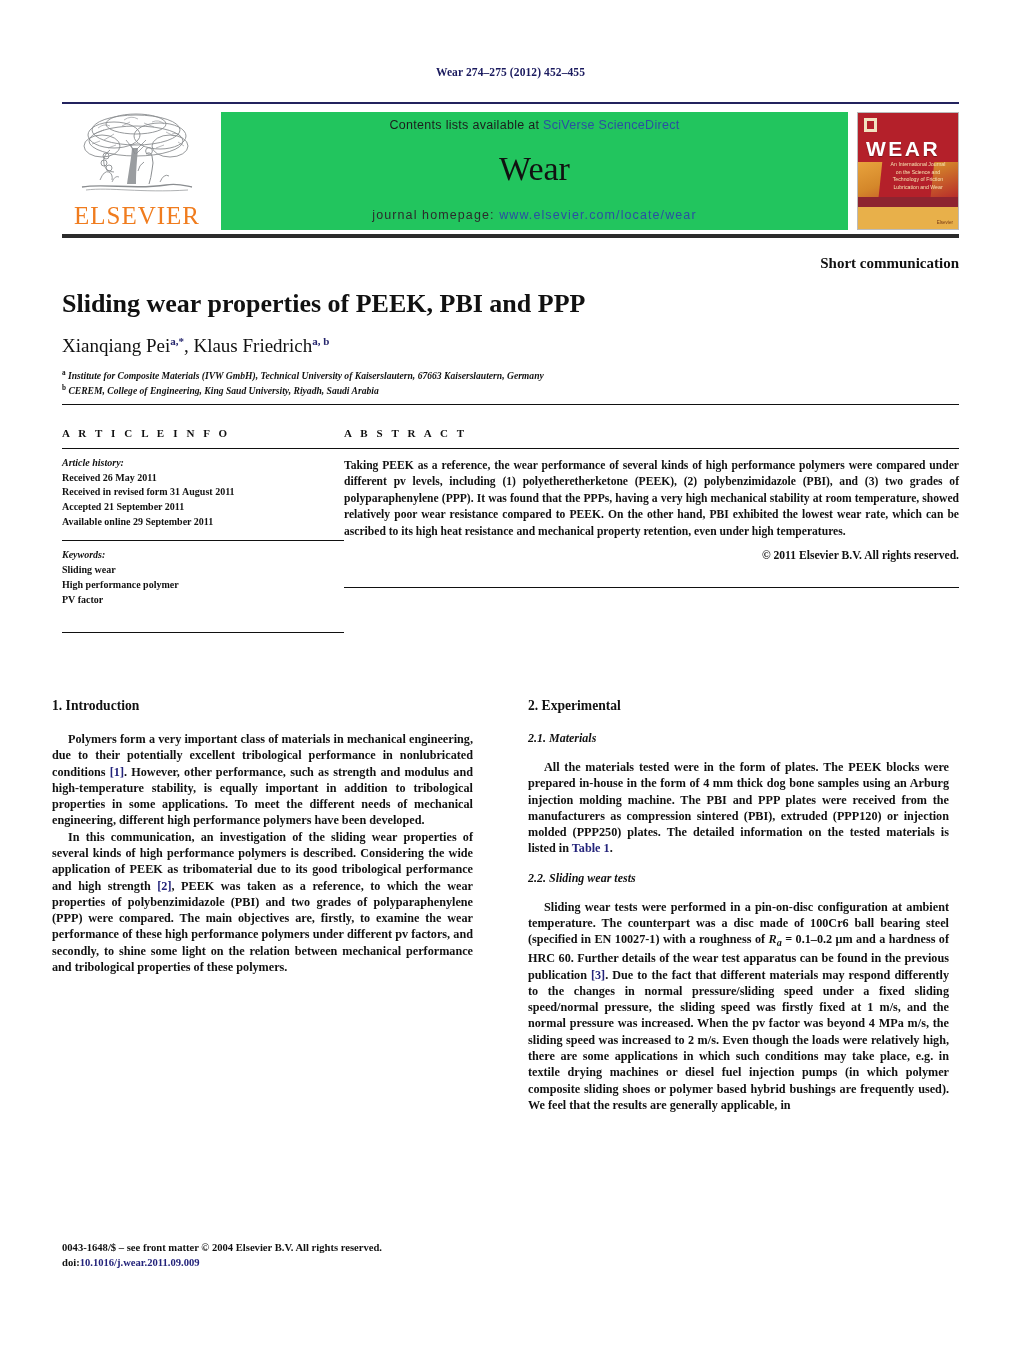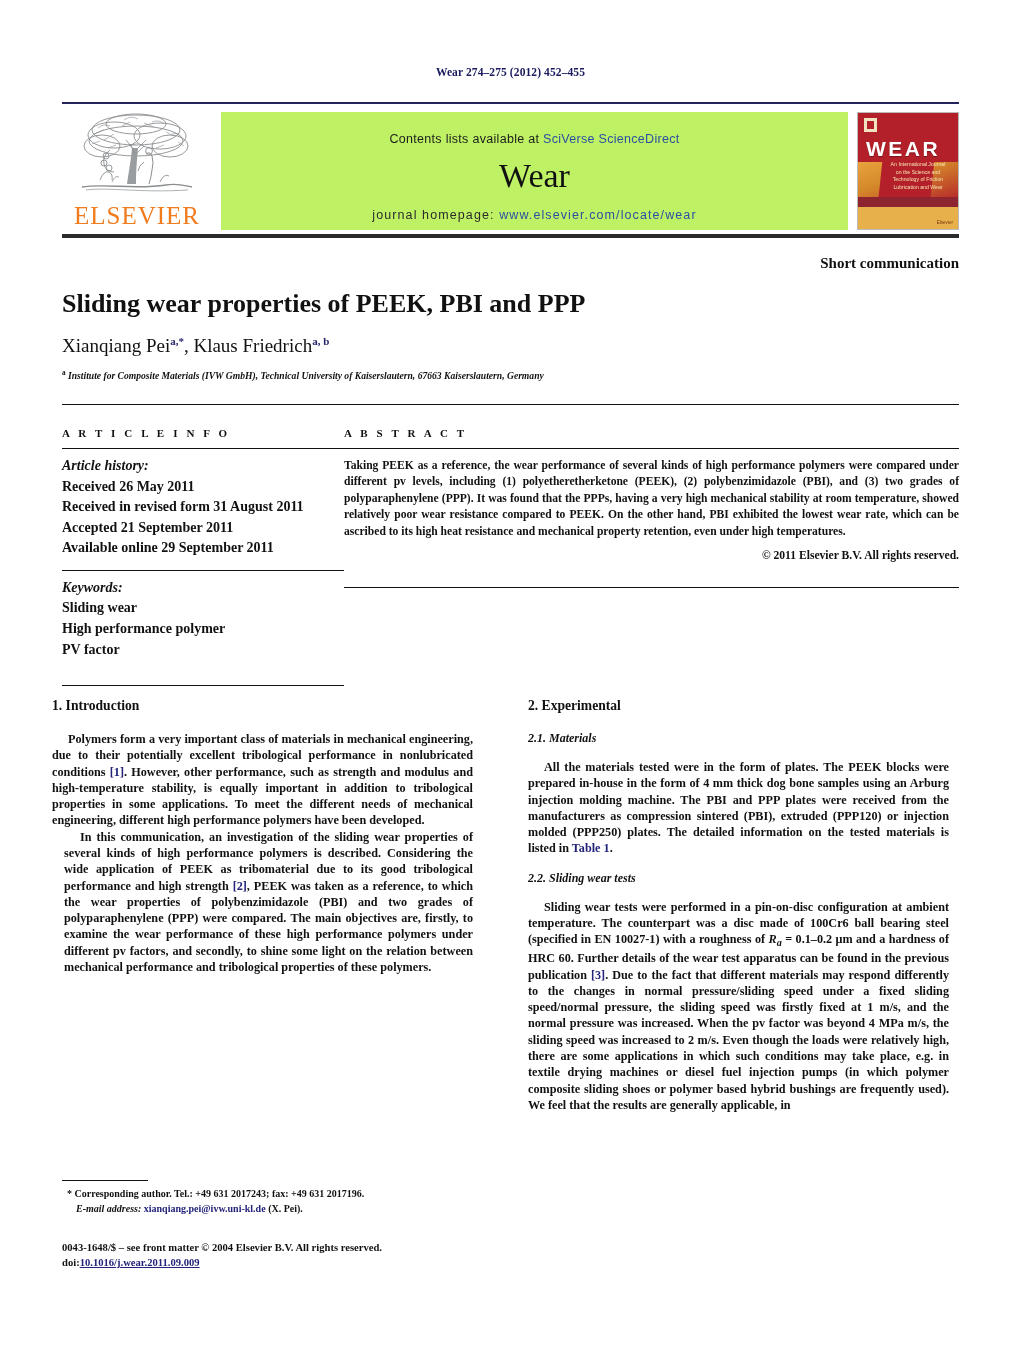--- a/index.html
+++ b/index.html
@@ -68,26 +68,26 @@
   .elsevier-word {
     font-family: "Liberation Serif", serif;
     color: #F07C1E;
     font-size: 25px;
     letter-spacing: 1px;
     line-height: 1;
     margin-top: 1px;
   }
   .grey-band {
     flex: 1 1 auto;
-    background: #bef264;
+    background: #22c55e;
     display: flex;
     flex-direction: column;
     align-items: center;
     justify-content: space-between;
-    padding: 20px 0 8px 0;
+    padding: 6px 0 8px 0;
     margin-left: 9px;
     margin-right: 9px;
   }
   .contents-line {
     font-family: "Liberation Sans", sans-serif;
     font-size: 12.5px;
     color: #1c1c1c;
     letter-spacing: 0.3px;
   }
   .contents-line .sd { color: #2b4fa2; }
@@ -170,21 +170,21 @@
 
   .sec-head {
     font-family:"Liberation Serif", serif;
     font-weight:bold; font-size:11px; letter-spacing:3.1px; color:#111;
   }
   .hr-thin { border-top:1.1px solid #111; margin-top:9px; }
   .hr-thin-b { border-top:1.1px solid #111; margin-top:11px; }
 
   .info-body {
     font-family:"Liberation Serif", serif;
-    font-weight:bold; font-size:14px; line-height:1.47; color:#111; margin-top:7px;
+    font-weight:bold; font-size:10px; line-height:1.47; color:#111; margin-top:7px;
   }
   .info-body .it { font-style: italic; }
 
   .abs-body {
     font-family:"Liberation Serif", serif;
     font-weight:bold; font-size:11.6px; line-height:1.42; color:#111;
     text-align: justify; margin-top:9px;
   }
   .abs-copy {
     font-family:"Liberation Serif", serif;
@@ -205,42 +205,42 @@
     font-family:"Liberation Serif", serif;
     font-weight:bold; font-style:italic; font-size:12px; color:#111; margin:14px 0 13px 0;
   }
   p.bt {
     font-family:"Liberation Serif", serif;
     font-weight:bold;
     font-size:12.2px; line-height:1.335; color:#111;
     text-align: justify; text-indent: 16px; margin:0 0 0 0;
     hyphens: auto;
   }
-  p.bt + p.bt { margin-top:0;margin-left:12px; }
+  p.bt + p.bt { margin-top:0; }
   .lnk { color:#23237a; }
   .ital { font-style: italic; }
 
   
   .footnote {
     position:absolute; left:62px; top:1180px; width:421px;
   }
   .fn-rule { border-top:1.4px solid #111; width:86px; margin-bottom:6px; }
   .fn-text {
     font-family:"Liberation Serif", serif;
     font-weight:bold; font-size:10px; line-height:1.45; color:#111;
     padding-left: 14px; text-indent:-9px;
   }
   .fn-text .ital { font-style: italic; }
   .fn-text .mail { color:#23237a; }
   .imprint {
     position:absolute; left:62px; top:1240px; width:500px;
     font-family:"Liberation Serif", serif;
     font-weight:bold; font-size:10.6px; line-height:1.45; color:#111;
   }
-  .imprint .doi { color:#23237a;text-decoration:underline; }
+  .imprint .doi { color:#23237a; }
 </style>
 </head>
 <body>
 
 <div class="page">
 
   <div class="runhead">Wear 274–275 (2012) 452–455</div>
 
   <div class="masthead">
     <div class="masthead-inner">
@@ -315,20 +315,21 @@
   </div>
 
   <div class="titleblock">
     <div class="article-type">Short communication</div>
     <h1 class="article-title">Sliding wear properties of PEEK, PBI and PPP</h1>
     <div class="authors">
       <span>Xianqiang Pei</span><sup>a,*</sup><span>, </span><span>Klaus Friedrich</span><sup>a, b</sup>
     </div>
     <div class="affil">
       <div><sup>a</sup><span> Institute for Composite Materials (IVW GmbH), Technical University of Kaiserslautern, 67663 Kaiserslautern, Germany</span></div>
+      <div><sup>b</sup><span> CEREM, College of Engineering, King Saud University, Riyadh, Saudi Arabia</span></div>
     </div>
   </div>
 
   <div class="infoblock">
     <div class="info-top-rule"></div>
     <div class="info-cols">
 
       <div class="col-info">
         <div class="sec-head">A R T I C L E   I N F O</div>
         <div class="hr-thin"></div>
@@ -373,29 +374,19 @@
     <div class="bcol">
       <div class="h1">2.  Experimental</div>
       <div class="h2" style="margin-top:0">2.1.  Materials</div>
       <p class="bt"><span>All the materials tested were in the form of plates. The PEEK blocks were prepared in-house in the form of 4 mm thick dog bone samples using an Arburg injection molding machine. The PBI and PPP plates were received from the manufacturers as compression sintered (PBI), extruded (PPP120) or injection molded (PPP250) plates. The detailed information on the tested materials is listed in </span><span class="lnk">Table 1</span><span>.</span></p>
       <div class="h2">2.2.  Sliding wear tests</div>
       <p class="bt"><span>Sliding wear tests were performed in a pin-on-disc configuration at ambient temperature. The counterpart was a disc made of 100Cr6 ball bearing steel (specified in EN 10027-1) with a roughness of </span><span class="ital">R</span><sub class="ital">a</sub><span> = 0.1–0.2 μm and a hardness of HRC 60. Further details of the wear test apparatus can be found in the previous publication </span><span class="lnk">[3]</span><span>. Due to the fact that different materials may respond differently to the changes in normal pressure/sliding speed under a fixed sliding speed/normal pressure, the sliding speed was firstly fixed at 1 m/s, and the normal pressure was increased. When the pv factor was beyond 4 MPa m/s, the sliding speed was increased to 2 m/s. Even though the loads were relatively high, there are some applications in which such conditions may take place, e.g. in textile drying machines or diesel fuel injection pumps (in which polymer composite sliding shoes or polymer based hybrid bushings are frequently used). We feel that the results are generally applicable, in</span></p>
     </div>
 
   </div>
 
-  <div class="footnote">
-    <div class="fn-rule"></div>
-    <div class="fn-text">
-      <span>*</span><span> Corresponding author. Tel.: +49 631 2017243; fax: +49 631 2017196.</span>
-    </div>
-    <div class="fn-text" style="text-indent:0; padding-left:14px">
-      <span class="ital">E-mail address:</span>
-      <span class="mail">xianqiang.pei@ivw.uni-kl.de</span><span> (X. Pei).</span>
-    </div>
-  </div>
 
   <div class="imprint">
     <div>0043-1648/$ – see front matter © 2004 Elsevier B.V. All rights reserved.</div>
     <div><span>doi:</span><span class="doi">10.1016/j.wear.2011.09.009</span></div>
   </div>
 
 </div>
 
 </body></html>

